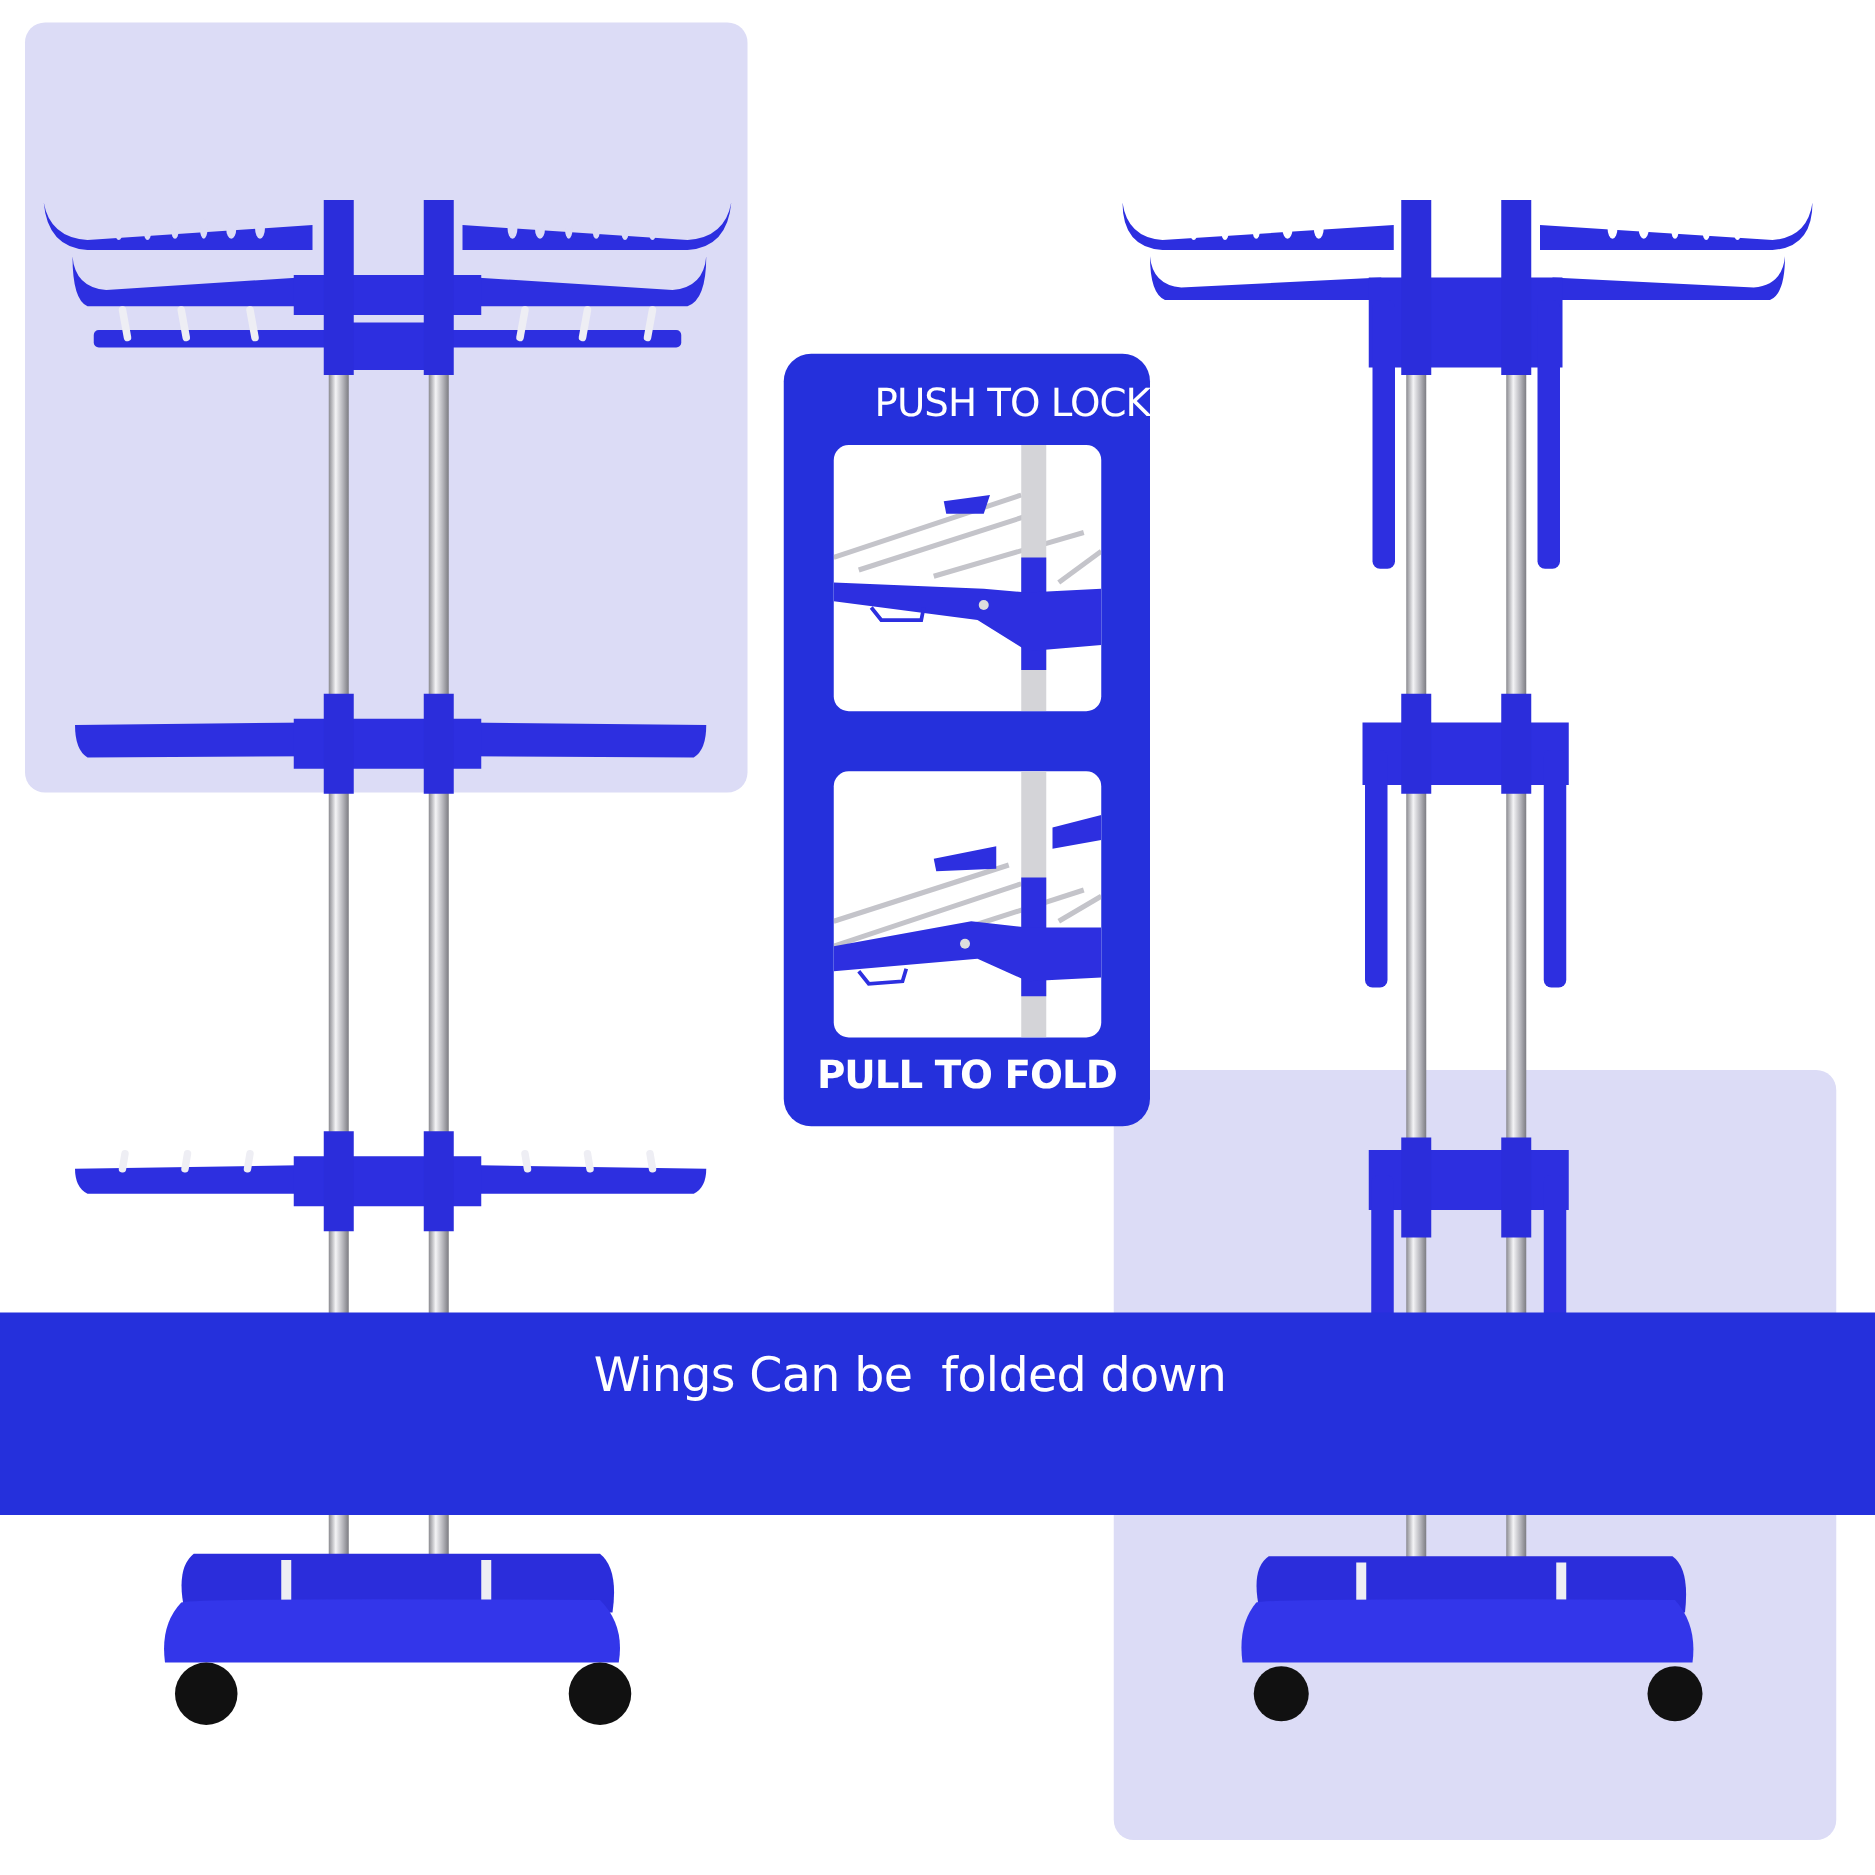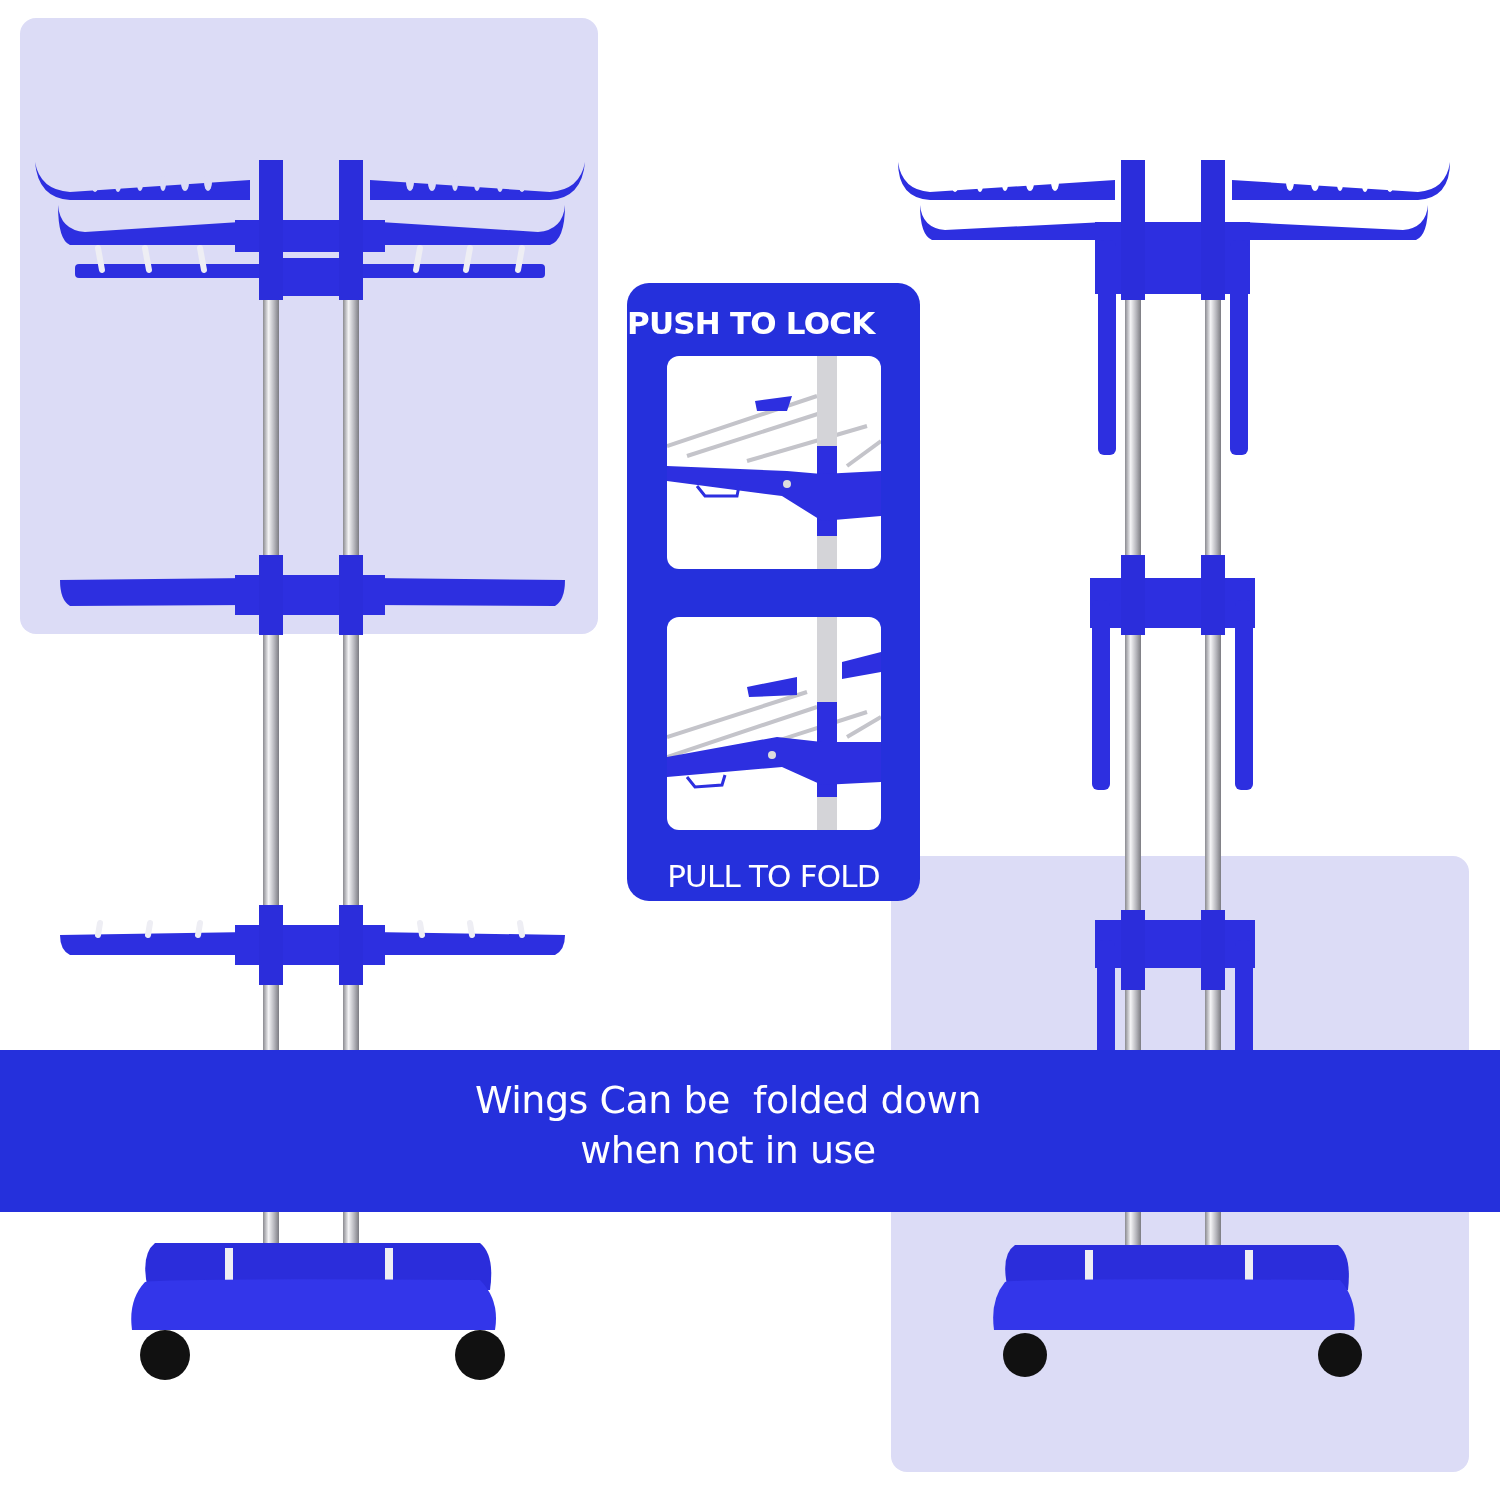--- a/index.html
+++ b/index.html
@@ -3,22 +3,22 @@
 <meta charset="utf-8">
 <style>
   html,body{margin:0;padding:0;background:#ffffff;}
   body{width:1500px;height:1500px;position:relative;overflow:hidden;font-family:"DejaVu Sans","Liberation Sans",sans-serif;}
   .abs{position:absolute;}
   .bg-panel-left{left:20px;top:18px;width:578px;height:616px;background:#dcdcf6;border-radius:16px;}
   .bg-panel-right{left:891px;top:856px;width:578px;height:616px;background:#dcdcf6;border-radius:16px;}
   .banner{left:0;top:1050px;width:1500px;height:162px;background:#2530dc;}
   .banner-text{left:0;top:1075px;width:1456px;text-align:center;color:#fff;font-weight:normal;font-size:38px;line-height:50px;letter-spacing:-0.5px;}
   .callout{left:627px;top:283px;width:293px;height:618px;background:#2530dc;border-radius:22px;}
-  .callout-title{left:627px;top:305px;width:293px;text-align:left;color:#fff;font-weight:bold;font-size:31px;letter-spacing:-0.8px;}
-  .callout-footer{left:627px;top:842px;width:293px;text-align:center;color:#fff;font-weight:normal;font-size:31px;letter-spacing:-0.8px;margin-top:16px;}
+  .callout-title{left:627px;top:305px;width:293px;text-align:right;color:#fff;font-weight:normal;font-size:31px;letter-spacing:-0.8px;}
+  .callout-footer{left:627px;top:842px;width:293px;text-align:center;color:#fff;font-weight:bold;font-size:31px;letter-spacing:-0.8px;}
   .callout-img{left:667px;width:214px;background:#fff;border-radius:12px;overflow:hidden;}
   .rack{position:absolute;}
   svg{display:block;}
 </style>
 </head>
 <body>
 
 <div class="abs bg-panel-left"></div>
 <div class="abs bg-panel-right"></div>
 
@@ -150,21 +150,20 @@
     <rect x="365" y="1250" width="8" height="34" fill="#eeeef4"></rect>
     <path d="M125 1282 Q140 1278 460 1280 Q478 1300 474 1330 L114 1330 Q110 1300 125 1282Z" fill="#3336ea"></path>
     <circle cx="145" cy="1355" r="22" fill="#111"></circle>
     <circle cx="460" cy="1355" r="22" fill="#111"></circle>
   </svg>
 </div>
 
 <div class="abs banner"></div>
 <div class="abs banner-text">
   <div style="white-space:pre;">Wings Can be  folded down</div>
-  <div>when not in use</div>
 </div>
 
 <div class="abs callout"></div>
 <div class="abs callout-title">PUSH TO LOCK</div>
 
 <div class="abs callout-img" style="top:356px;height:213px;">
   <svg width="214" height="213" viewBox="0 0 214 213">
     <g stroke="#c4c4ca" stroke-width="4">
       <line x1="0" y1="90" x2="150" y2="40"></line>
       <line x1="20" y1="100" x2="160" y2="55"></line>

